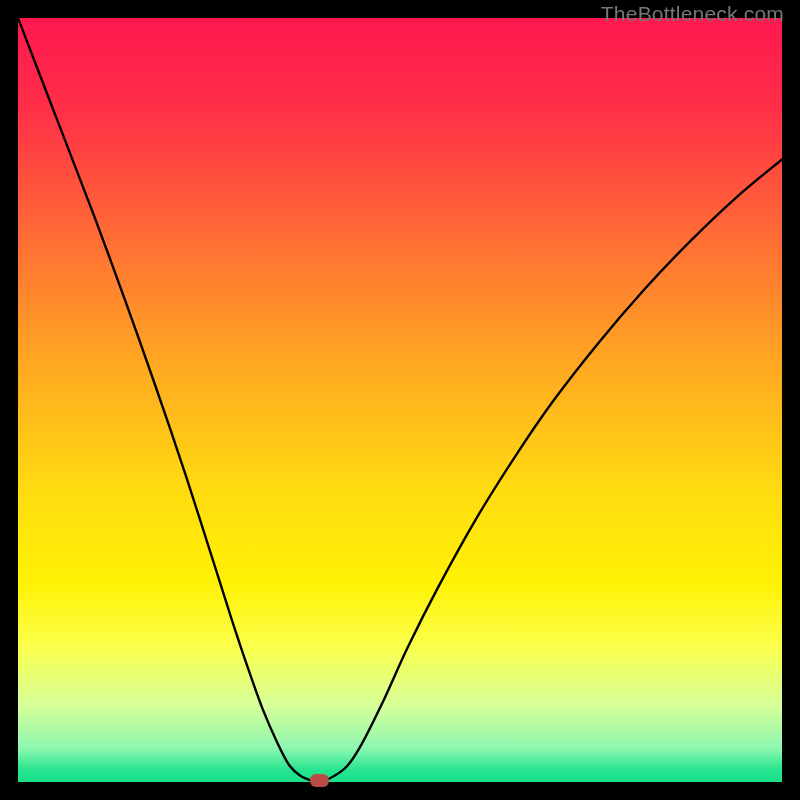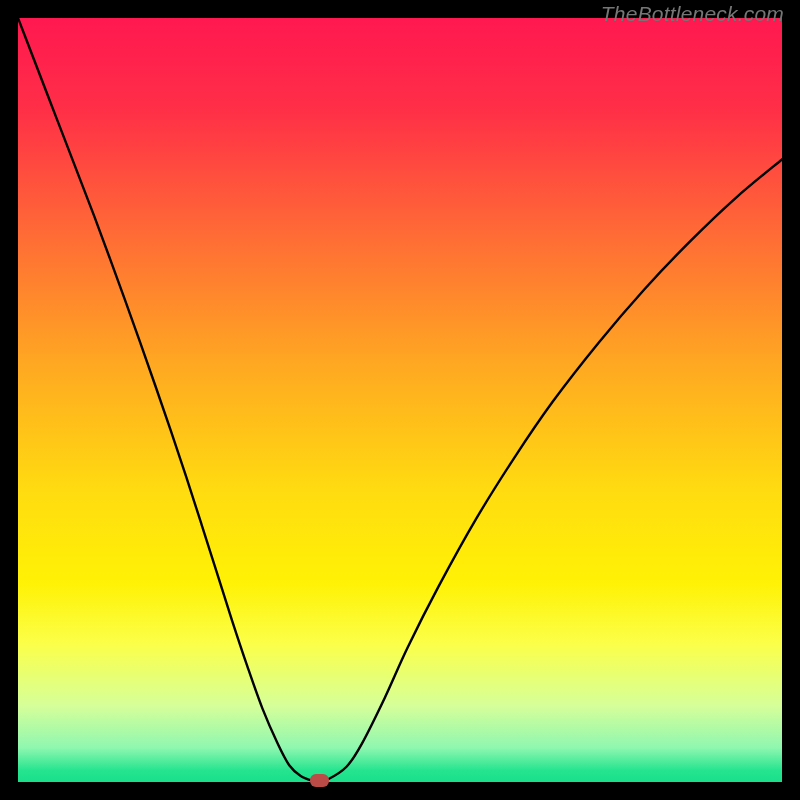--- a/index.html
+++ b/index.html
@@ -30,21 +30,20 @@
   .watermark {
     position: absolute;
     top: 2px;
     right: 16px;
     color: #767676;
     font-size: 21px;
     font-weight: 500;
     letter-spacing: 0.2px;
     z-index: 20;
     user-select: none;
-    font-style: italic;
   }
   .marker {
     position: absolute;
     width: 19px;
     height: 13px;
     background: #ba4b47;
     border-radius: 6px;
     z-index: 15;
   }
 </style>

